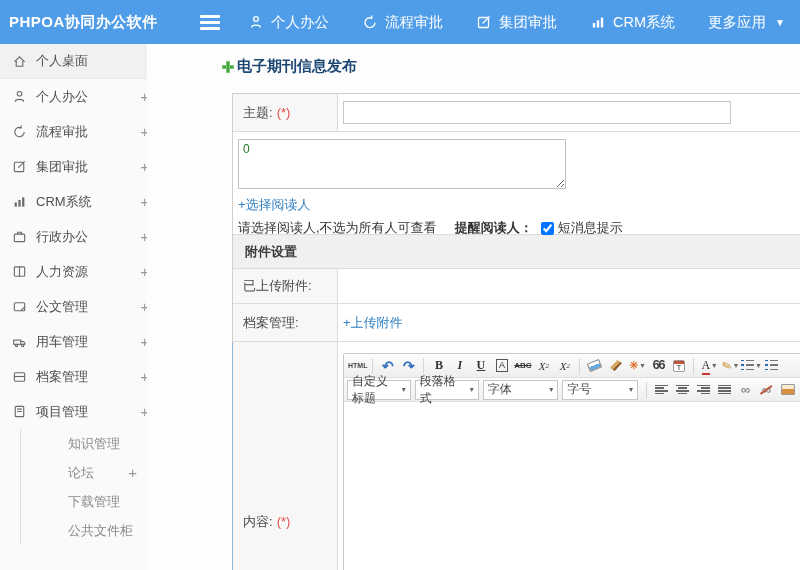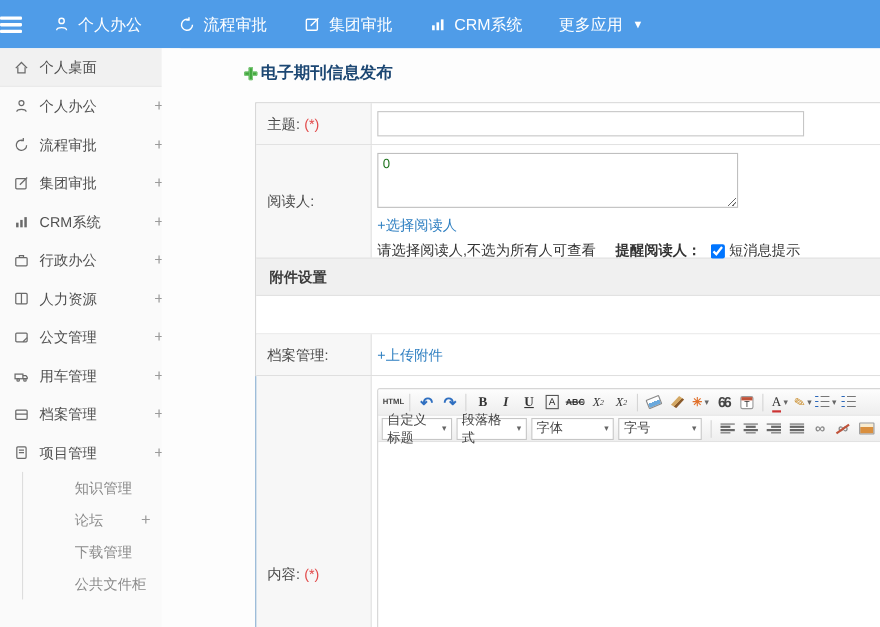--- a/index.html
+++ b/index.html
@@ -89,21 +89,21 @@
   .abox { border:1px solid #555; font-size:9px; padding:0 2px; line-height:11px; }
   .strk { font-size:8px; text-decoration:line-through; font-weight:bold; }
   .supsub { font-size:11px; font-style:italic; font-family:"Liberation Serif",serif; }
   .supsub sup, .supsub sub { font-size:7px; }
   .car { font-size:8px; color:#666; margin-left:2px; }
   .icon-eraser { width:13px; height:9px; transform:rotate(-22deg);
       background:linear-gradient(180deg,#fff 45%, #6aa9dd 45%); border:1px solid #888; border-radius:1px; }
   .icon-brush { width:12px; height:11px; background:linear-gradient(135deg,#d3a763 55%, #8a5a2b 55%);
       clip-path:polygon(0 72%, 62% 0, 100% 28%, 40% 100%); }
   .icon-wand { color:#e0712c; font-size:11px; font-weight:bold; }
-  .icon-quote { font-family:Liberation Sans, sans-serif; font-weight:bold; font-size:13px; color:#444;
+  .icon-quote { font-family:Liberation Mono, monospace; font-weight:bold; font-size:13px; color:#444;
       letter-spacing:-2px; }
   .icon-datebox { width:12px; height:12px; border:1px solid #999; border-radius:2px; position:relative;
       background:#fff; }
   .icon-datebox::before { content:""; position:absolute; top:0; left:0; right:0; height:3px; background:#c0533a; }
   .icon-datebox::after { content:"T"; position:absolute; top:3px; left:0; right:0; font-size:8px;
       text-align:center; color:#333; line-height:8px; }
   .fcolA { position:relative; font-size:12px; font-family:"Liberation Serif",serif; }
   .fcolA::after { content:""; position:absolute; left:0; right:0; bottom:-2px; height:2px; background:#c33; }
   .icon-marker { color:#c98c2a; font-size:12px; transform:rotate(-15deg); }
   .icon-list { width:13px; height:11px; position:relative;
@@ -127,20 +127,21 @@
   .icon-img { width:14px; height:11px; border:1px solid #999; border-radius:1px;
       background:linear-gradient(180deg,#f9ecd0 0 40%, #d98f3e 40%); }
   .edit-body { height:300px; background:#fff; }
 </style>
 </head>
 <body>
 
 <div class="screen">
 
   <header class="hdr">
+    <div class="logo">PHPOA协同办公软件</div>
     <div class="burger">
         <i></i>
         <i></i>
         <i></i>
       </div>
     <nav class="hnav">
       <div class="hitem">
         <svg viewBox="0 0 16 16" fill="none" stroke="#fff" stroke-width="1.3">
             <circle cx="8" cy="5" r="2.4"></circle>
             <path d="M3.5 13.5 C3.5 10.3 12.5 10.3 12.5 13.5"></path>
@@ -297,40 +298,40 @@
         <div class="lbl">
           <span>主题:</span>
           <span class="req">(*)</span>
         </div>
         <div class="val">
           <input type="text" value="" style="">
         </div>
       </div>
 
       <div class="frow r-reader">
-        <div class="lbl">
-          <span>阅读人:</span>
-        </div>
         <div class="val">
           <textarea style="">0</textarea>
           <a class="linkblue sel-link">+选择阅读人</a>
           <div class="hintline">
             <span>请选择阅读人,不选为所有人可查看</span>
             <span class="remind">提醒阅读人：</span>
             <input type="checkbox" checked="true" style="">
             <span>短消息提示</span>
           </div>
         </div>
       </div>
 
       <div class="frow r-section">
         <span>附件设置</span>
       </div>
 
       <div class="frow r-uploaded">
+        <div class="lbl">
+          <span>已上传附件:</span>
+        </div>
         <div class="val"></div>
       </div>
 
       <div class="frow r-action">
         <div class="lbl">
           <span>档案管理:</span>
         </div>
         <div class="val">
           <a class="linkblue">+上传附件</a>
         </div>

